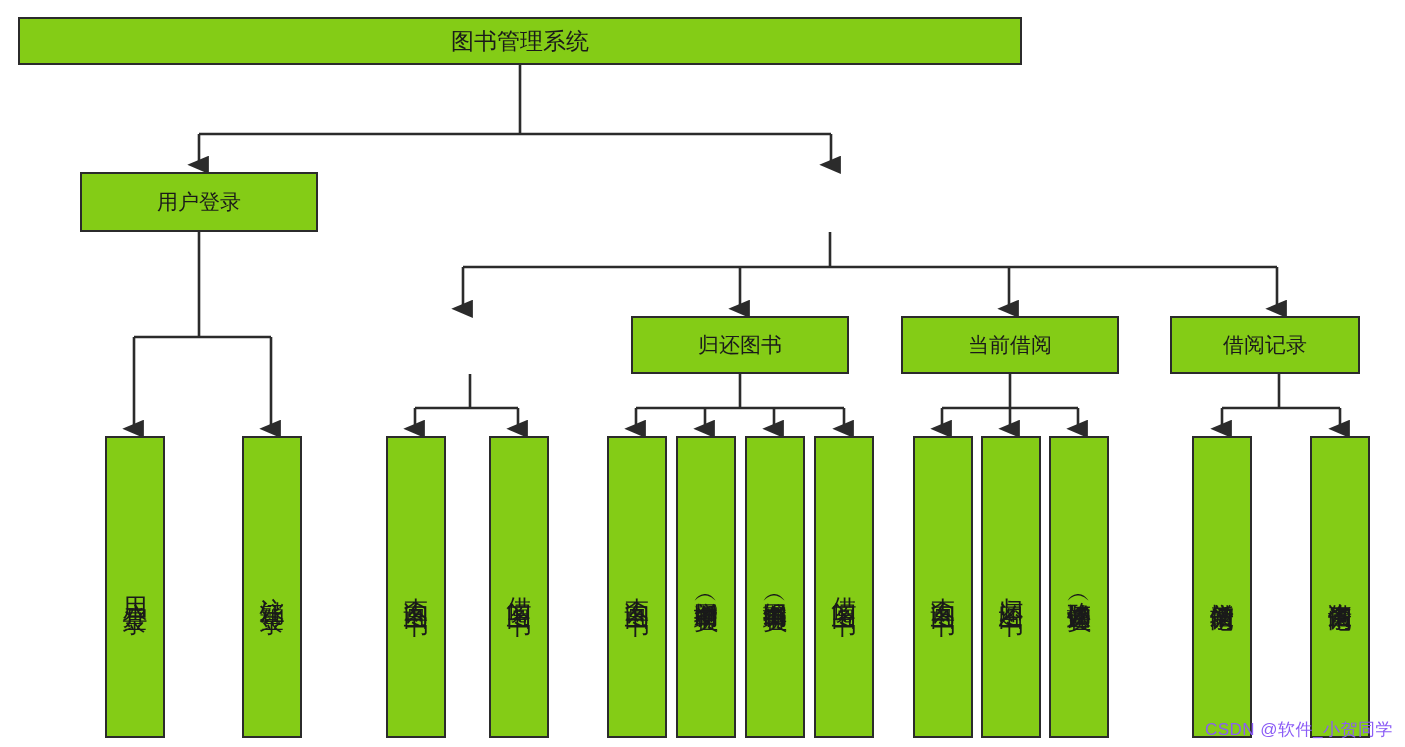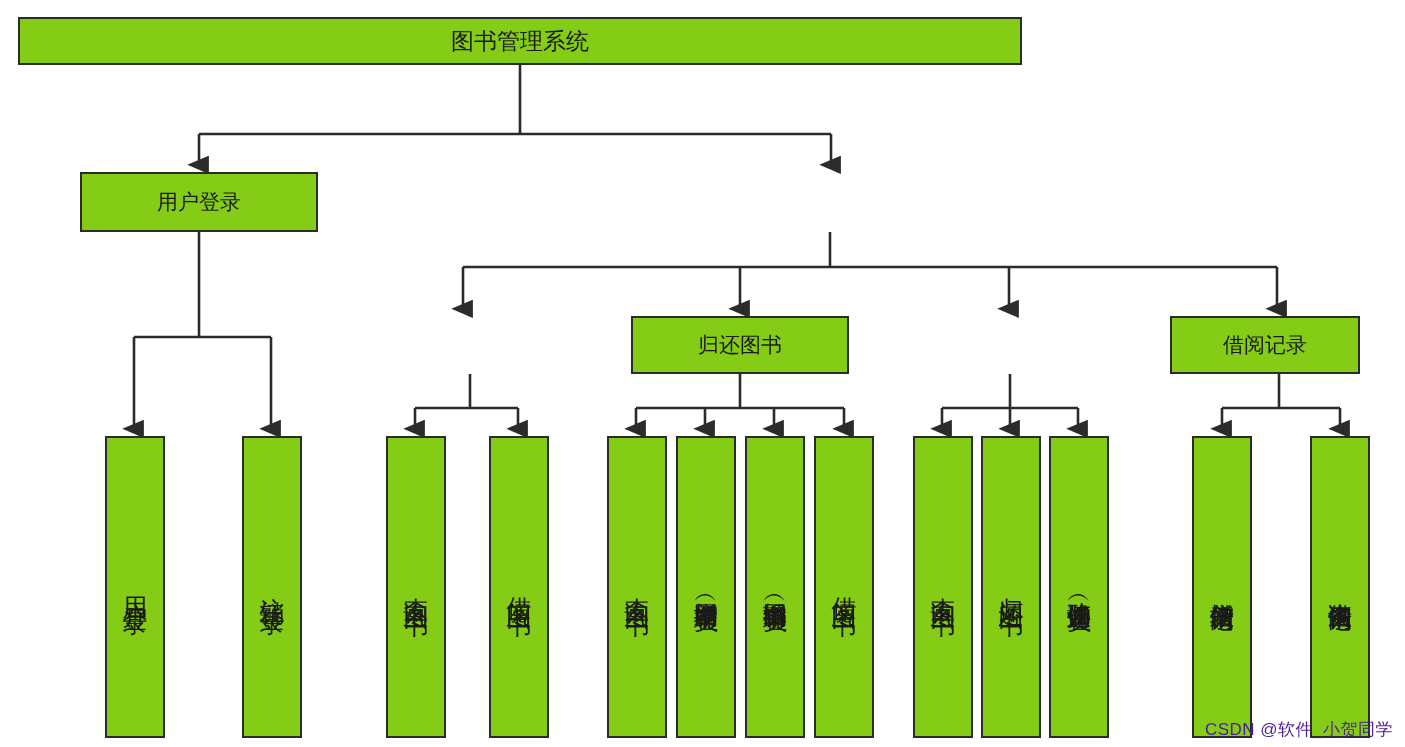--- a/index.html
+++ b/index.html
@@ -89,21 +89,21 @@
   .node-leaf.tight .label {
     font-size: 24px;
     letter-spacing: 1px;
   }
   
   #watermark {
     position: absolute;
     right: 12px;
     bottom: 6px;
     font-size: 17px;
-    color: #4c1d95;
+    color: #8b5cf6;
     white-space: nowrap;
     letter-spacing: 0.5px;
   }
 </style>
 </head>
 <body>
 
 <div id="canvas">
 
   <svg id="edges" viewBox="0 0 1405 747" xmlns="http://www.w3.org/2000/svg">
@@ -160,20 +160,23 @@
     <span class="label">图书管理系统</span>
   </div>
 
   <div class="node node-l1" id="n-user-login">
     <span class="label">用户登录</span>
   </div>
 
   <div class="node node-l2" id="n-book-borrow">
     <span class="label">归还图书</span>
   </div>
+  <div class="node node-l2" id="n-current-borrow">
+    <span class="label">当前借阅</span>
+  </div>
   <div class="node node-l2" id="n-borrow-record">
     <span class="label">借阅记录</span>
   </div>
 
   <div class="node node-leaf" style="left:105px">
     <span class="label">用户登录</span>
   </div>
   <div class="node node-leaf" style="left:242px">
     <span class="label">注销登录</span>
   </div>

